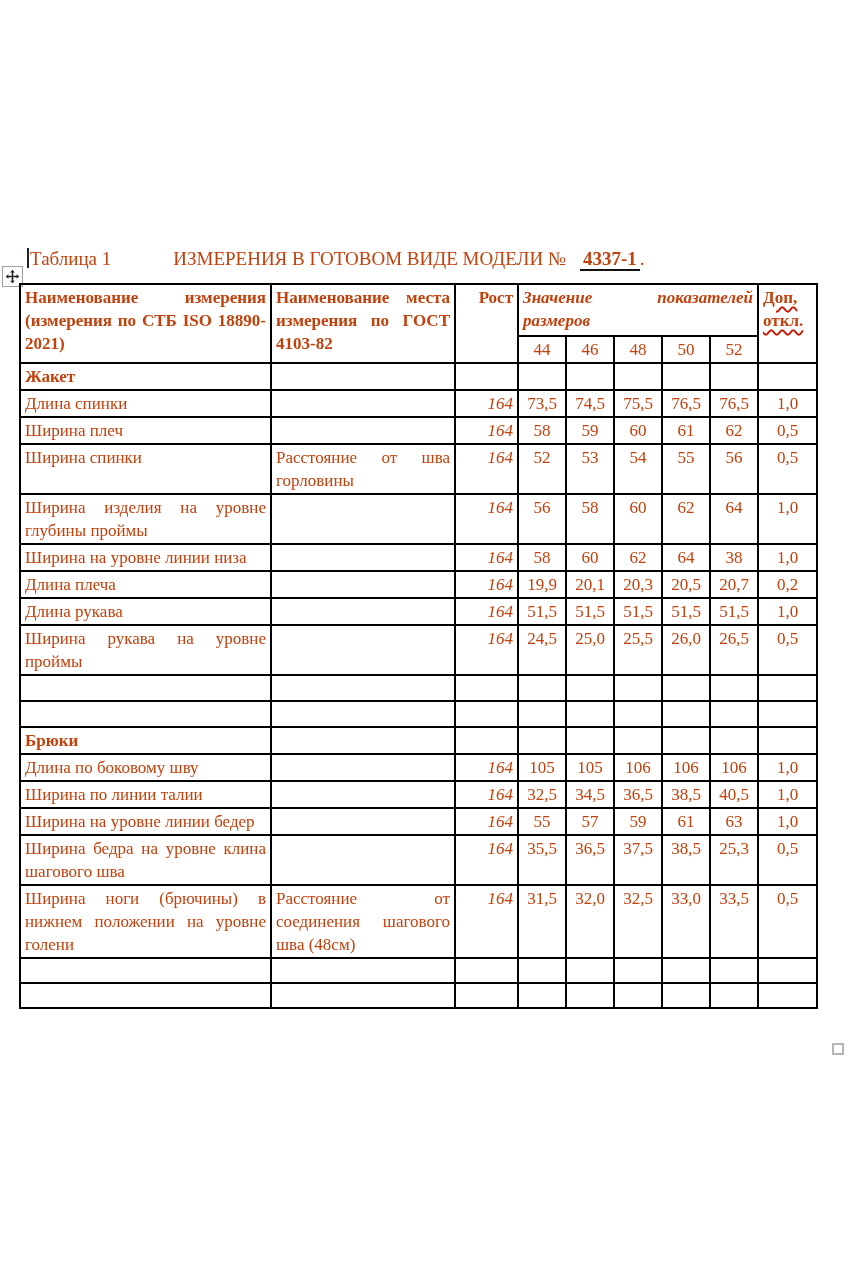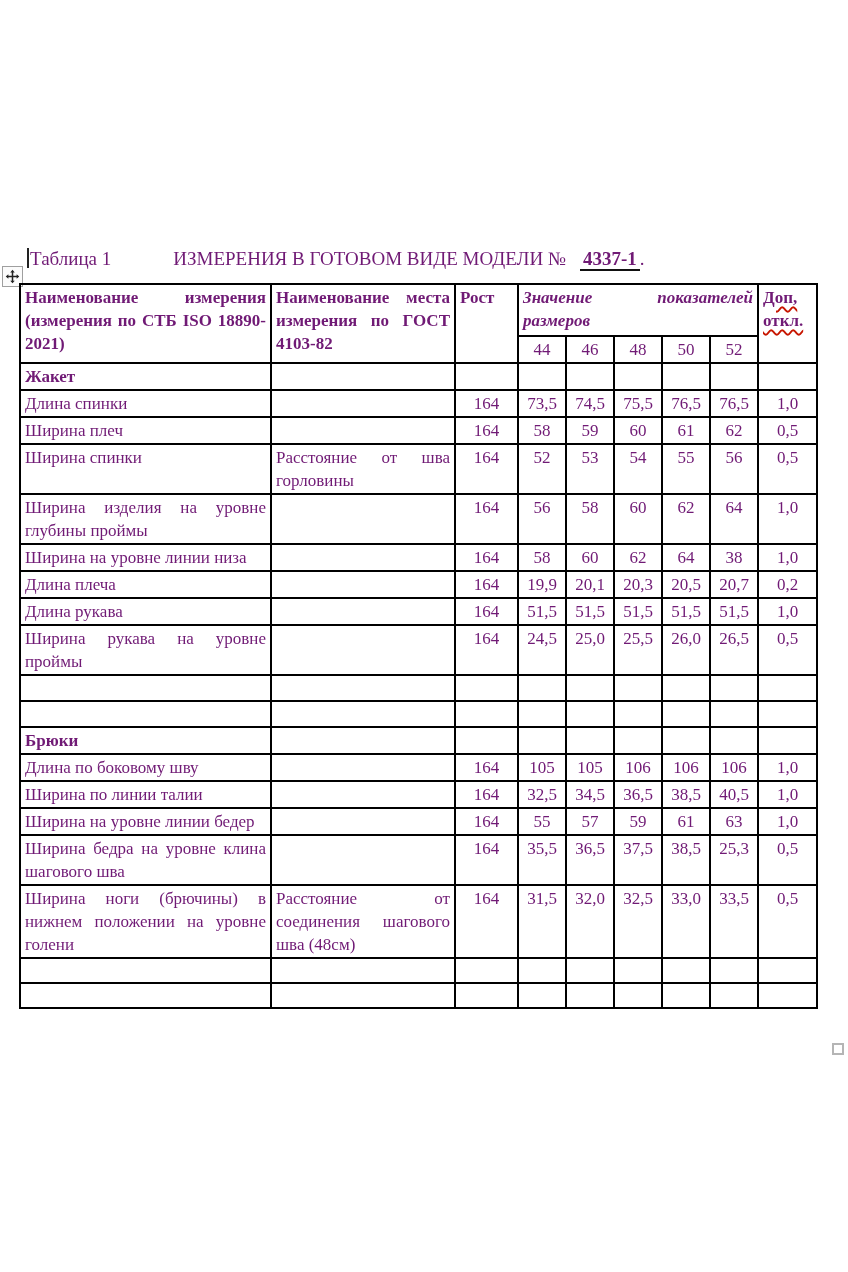--- a/index.html
+++ b/index.html
@@ -3,21 +3,21 @@
 <meta charset="utf-8">
 <style>
   * { margin:0; padding:0; box-sizing:border-box; }
   html,body { background:#e9e9e9; }
   .page {
     position:relative;
     width:848px; height:1272px;
     background:#ffffff;
     overflow:hidden;
     font-family:"Liberation Serif","DejaVu Serif",serif;
-    color:#701a75;
+    color:#c2410c;
   }
   
   .caption-line {
     position:absolute; left:27px; top:246px;
     font-size:19px; line-height:26px; white-space:nowrap;
   }
   .caret {
     display:inline-block; width:2px; height:20px;
     background:#222; vertical-align:-3px; margin-right:1px;
   }
@@ -47,36 +47,36 @@
   }
   table.meas td, table.meas th {
     border:2px solid #000;
     vertical-align:top;
     padding:1px 4px;
     font-size:17px; line-height:23px;
     overflow:hidden;
   }
   th { font-weight:bold; text-align:left; }
   .h-measure, .h-place { text-align:justify; }
-  .h-rost { text-align:left; }
+  .h-rost { text-align:right; }
   .h-group { font-style:italic; text-align:justify; height:52px;border-radius:10px; }
   .h-tol { text-align:left; }
   .squiggle {
     display:block;
     text-decoration:underline;
     text-decoration-style:wavy;
     text-decoration-color:#c71500;
     text-decoration-thickness:1.5px;
     text-underline-offset:3px;
   }
   .size-h { text-align:center; height:24px; font-weight:normal; }
   .c-name { text-align:justify;border-radius:6px; }
   .c-name.section { font-weight:bold; }
   .c-place { text-align:justify;margin-top:13px; }
-  .c-height { text-align:center; }
+  .c-height { text-align:right;font-style:italic; }
   .c-val, .c-tol { text-align:center; font-size:14px; padding-top:4px; line-height:20px; }
   tr.empty td { height:25px; }
   tr.empty-gap td { height:26px; }
 </style>
 </head>
 <body>
 
 <div class="page">
 
   <div class="move-handle">

